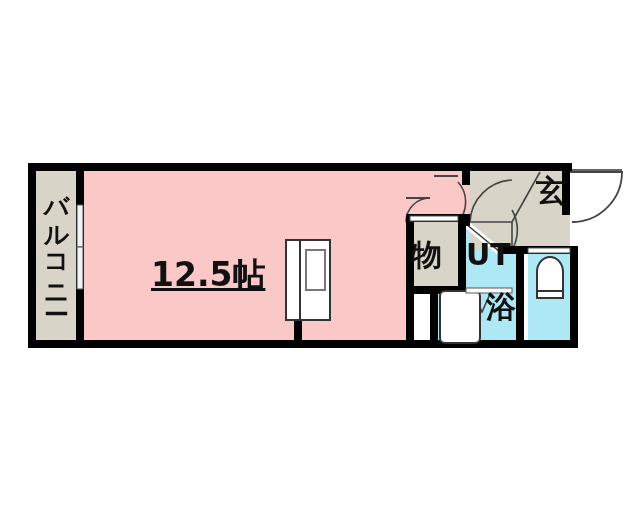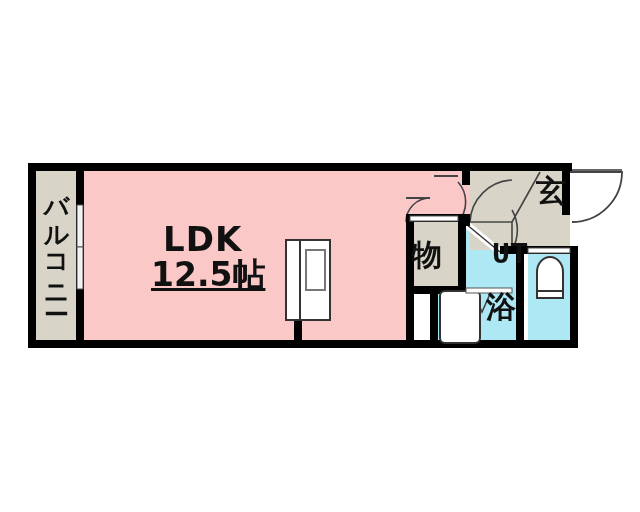--- a/index.html
+++ b/index.html
@@ -170,25 +170,24 @@
 
       <rect x="466" y="288" width="46" height="5" fill="#ffffff" stroke="#555555" stroke-width="1"></rect>
 
       <rect x="528" y="248" width="42" height="5" fill="#ffffff" stroke="#555555" stroke-width="1"></rect>
     </g>
 
   </svg>
 
   <div class="lbl vert" id="balcony-label" style="left:44px; top:178px;">バルコニー</div>
 
-  <div class="lbl" id="ldk-name" style="left:163px; top:222px;">LDK</div>
 
   <div class="lbl" id="ldk-area" style="left:151px; top:258px;text-decoration:underline;">12.5帖</div>
 
   <div class="lbl kanji-room" style="left:412px; top:240px;">物</div>
 
-  <div class="lbl" id="ut-label" style="left:492px; top:240px;font-family:Liberation Mono, monospace;">UT</div>
+  <div class="lbl" id="ut-label" style="left:466px; top:240px;">UT</div>
 
   <div class="lbl kanji-room" style="left:486px; top:292px;">浴</div>
 
   <div class="lbl kanji-room" style="left:536px; top:176px;">玄</div>
 
 </div>
 
 </body></html>

